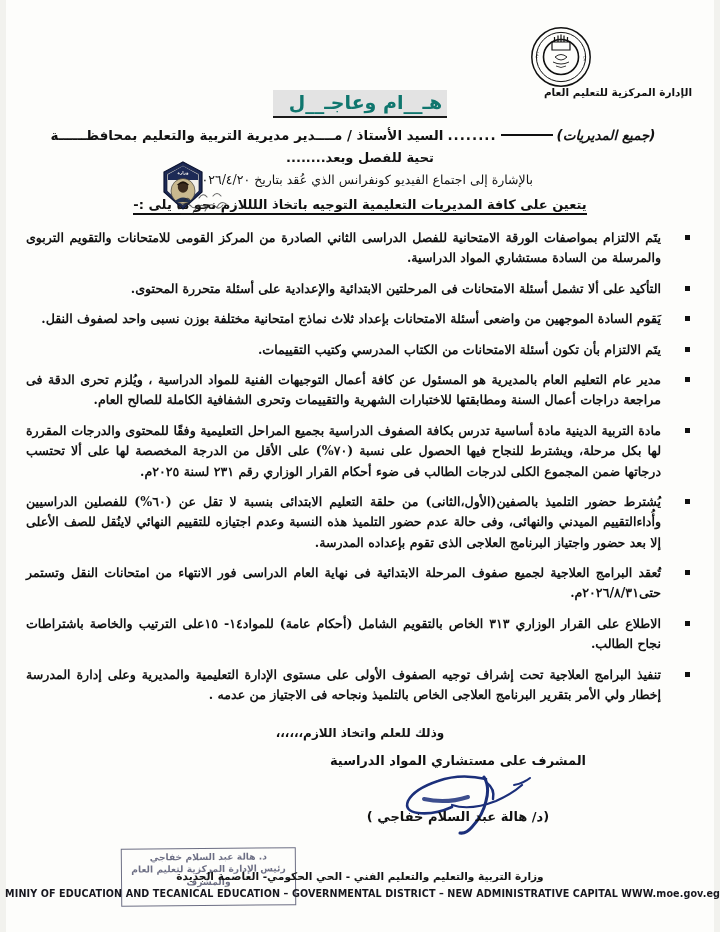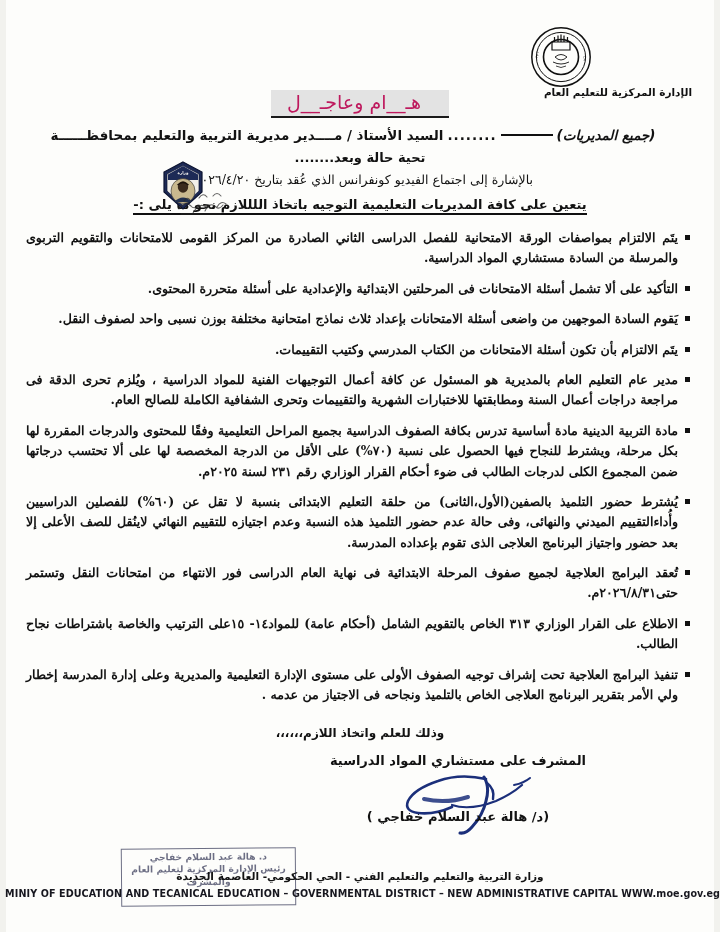--- a/index.html
+++ b/index.html
@@ -55,26 +55,26 @@
   
   .title-wrap {
     position: absolute;
     top: 90px;
     left: 0; right: 0;
     text-align: center;
   }
   .title {
     display: inline-block;
     background: #e3e3e3;
-    padding: 1px 28px 3px 16px;
+    padding: 1px 5px 3px 16px;
     font-size: 19px;
-    font-weight: 400;
+    font-weight: 700;
     letter-spacing: 2px;
     border-bottom: 2px solid #1a1a1a;
-    color: #be185d;
+    color: #0f766e;
   }
 
   
   .addressee {
     position: absolute;
     top: 127px;
     right: 22px;
     left: 22px;
     display: flex;
     align-items: baseline;
@@ -154,21 +154,21 @@
   
   .body-list {
     position: absolute;
     top: 228px;
     right: 30px;
     left: 26px;
   }
   .li {
     display: flex;
     align-items: flex-start;
-    gap: 7px;
+    gap: 24px;
     margin-bottom: 10px;
   }
   .bullet {
     flex: 0 0 auto;
     width: 5px; height: 5px;
     background: #111;
     margin-top: 7px;
   }
   .li-text {
     flex: 1 1 auto;
@@ -312,21 +312,21 @@
     <span class="title">هـ__ام وعاجـ__ل</span>
   </div>
 
   <div class="addressee">
     <span class="paren">(جميع المديريات)</span>
     <span class="rule"></span>
     <span class="dots">........</span>
     <span>السيد الأستاذ / مــــدير مديرية التربية والتعليم بمحافظــــــة</span>
   </div>
 
-  <div class="greeting">تحية حالة وبعد........</div>
+  <div class="greeting">تحية للفصل وبعد........</div>
 
   <div class="ref-line">بالإشارة إلى اجتماع الفيديو كونفرانس الذي عُقد بتاريخ ٢٠٢٦/٤/٢٠م</div>
 
   <div class="instruct-line">
     <span>يتعين على كافة المديريات التعليمية  التوجيه باتخاذ اللللازم نحو ما يلى :-</span>
   </div>
 
   <div class="watermark">
     <div class="wm-badge">
       <svg viewBox="0 0 44 50" xmlns="http://www.w3.org/2000/svg">

